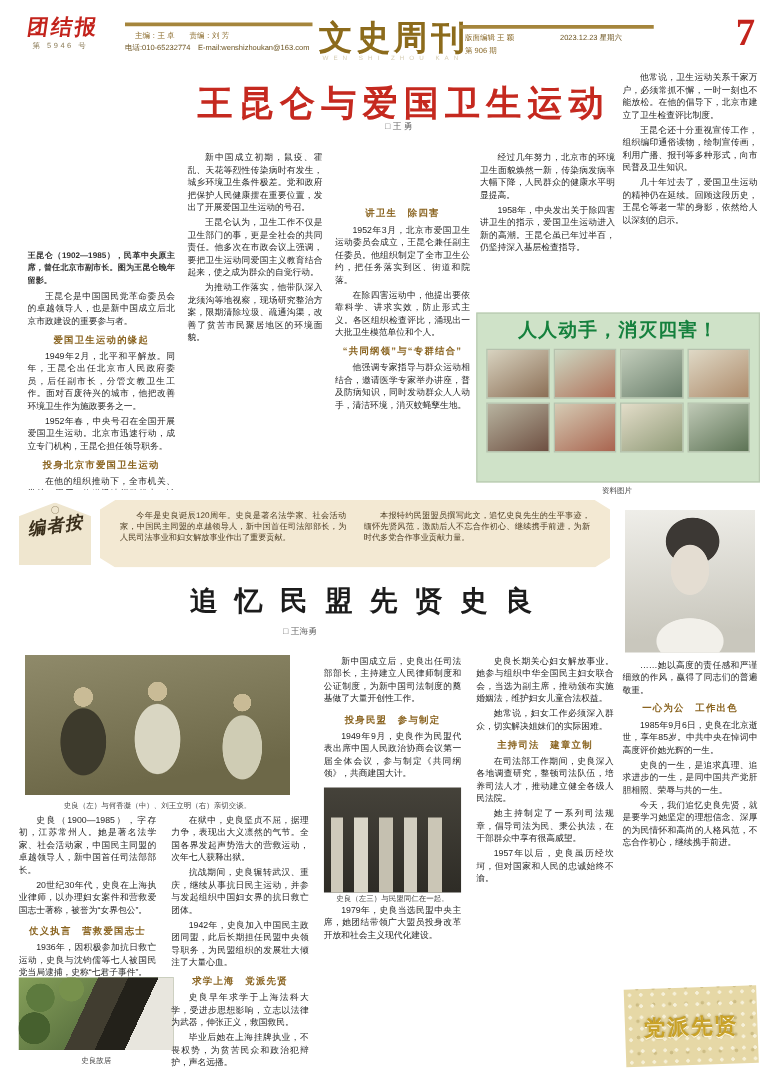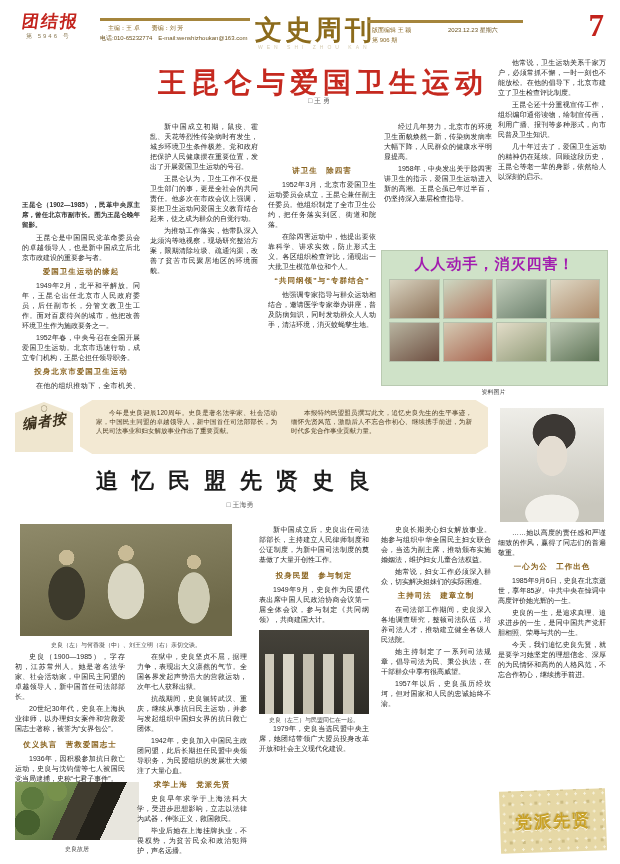--- a/index.html
+++ b/index.html
@@ -17,21 +17,21 @@
   
   .col{position:absolute;font-size:7px;line-height:10px;color:#262626;text-align:justify;overflow:hidden;}
   .para{margin:0 0 2px 0;text-indent:2em;}
   .caption-p{margin:0 0 3px 0;text-indent:0;font-weight:bold;font-size:6.5px;color:#333;}
   .subhead{color:#8a6420;font-weight:bold;font-size:7.5px;text-align:center;margin:4px 0;letter-spacing:1px;}
   .photocap{font-size:6px;color:#444;text-align:center;line-height:8px;margin-top:2px;}
 
   
   .a1-title{position:absolute;left:150px;top:64px;width:338px;text-align:right;font-size:28px;font-weight:bold;color:#c5291f;letter-spacing:5px;}
   .a1-byline{position:absolute;left:150px;top:96px;width:338px;text-align:center;font-size:7px;color:#666;}
-  .a2-title{position:absolute;left:40px;top:466px;width:400px;text-align:center;font-size:22px;font-weight:bold;color:#1c1c1c;letter-spacing:14px;}
+  .a2-title{position:absolute;left:40px;top:466px;width:400px;text-align:right;font-size:22px;font-weight:bold;color:#1c1c1c;letter-spacing:14px;}
   .a2-byline{position:absolute;left:40px;top:500px;width:400px;text-align:center;font-size:7px;color:#666;}
 
   
   .photo{position:absolute;overflow:hidden;}
   .photo-wang{left:22px;top:60px;width:118px;height:136px;
     background:radial-gradient(ellipse 34px 42px at 52% 32%,#dcccab 58%,rgba(0,0,0,0) 60%),
                radial-gradient(ellipse 52px 40px at 50% 78%,#5e5138 60%,rgba(0,0,0,0) 62%),
                linear-gradient(165deg,#bgb 0,#b4a480 0%,#a08f68 55%,#7c6c4c 100%);}
   .photo-women{left:20px;top:524px;width:212px;height:112px;
     background:radial-gradient(ellipse 30px 44px at 22% 62%,#3d3a2c 60%,rgba(0,0,0,0) 62%),
@@ -51,21 +51,21 @@
                linear-gradient(#45423a,#2e2c26);}
   .photo-house{left:15px;top:0;width:124px;height:58px;flex:none;
     background:linear-gradient(115deg,rgba(0,0,0,0) 42%,#413d30 42% 58%,#23211a 58% 74%,#e8e6de 74%),
                radial-gradient(circle 16px at 14% 28%,#5d7a3e 70%,rgba(0,0,0,0) 72%),
                radial-gradient(circle 14px at 34% 16%,#77914c 70%,rgba(0,0,0,0) 72%),
                radial-gradient(circle 18px at 10% 70%,#46602e 70%,rgba(0,0,0,0) 72%),
                linear-gradient(140deg,#86a05a,#51683a 70%);}
 
   
   .poster{position:absolute;left:381px;top:250px;width:225px;height:134px;background:#cfe2c8;border:1px solid #b9cab1;}
-  .poster-headline{margin-top:4px;text-align:center;font-size:15px;font-weight:bold;color:#a21caf;letter-spacing:1px;}
+  .poster-headline{margin-top:4px;text-align:center;font-size:15px;font-weight:bold;color:#15803d;letter-spacing:1px;}
   .poster-grid{display:grid;grid-template-columns:repeat(4,1fr);gap:3px;padding:5px 7px 0 7px;}
   .poster-panel{height:38px;border:1px solid #b6c2ae;}
   .poster-panel:nth-child(1){background:linear-gradient(150deg,#d8d3c0,#8b6e55);}
   .poster-panel:nth-child(2){background:linear-gradient(150deg,#cdd8c2,#b0715a);}
   .poster-panel:nth-child(3){background:linear-gradient(150deg,#c2cdbb,#6a7f6b);}
   .poster-panel:nth-child(4){background:linear-gradient(150deg,#dfd9c6,#ad8a6a);}
   .poster-panel:nth-child(5){background:linear-gradient(150deg,#b8b4a0,#6e4f41);}
   .poster-panel:nth-child(6){background:linear-gradient(150deg,#d5cbb4,#a9644f);}
   .poster-panel:nth-child(7){background:linear-gradient(150deg,#e3ddc9,#8f9a77);}
   .poster-panel:nth-child(8){background:linear-gradient(150deg,#bfc9b6,#5d7355);}

